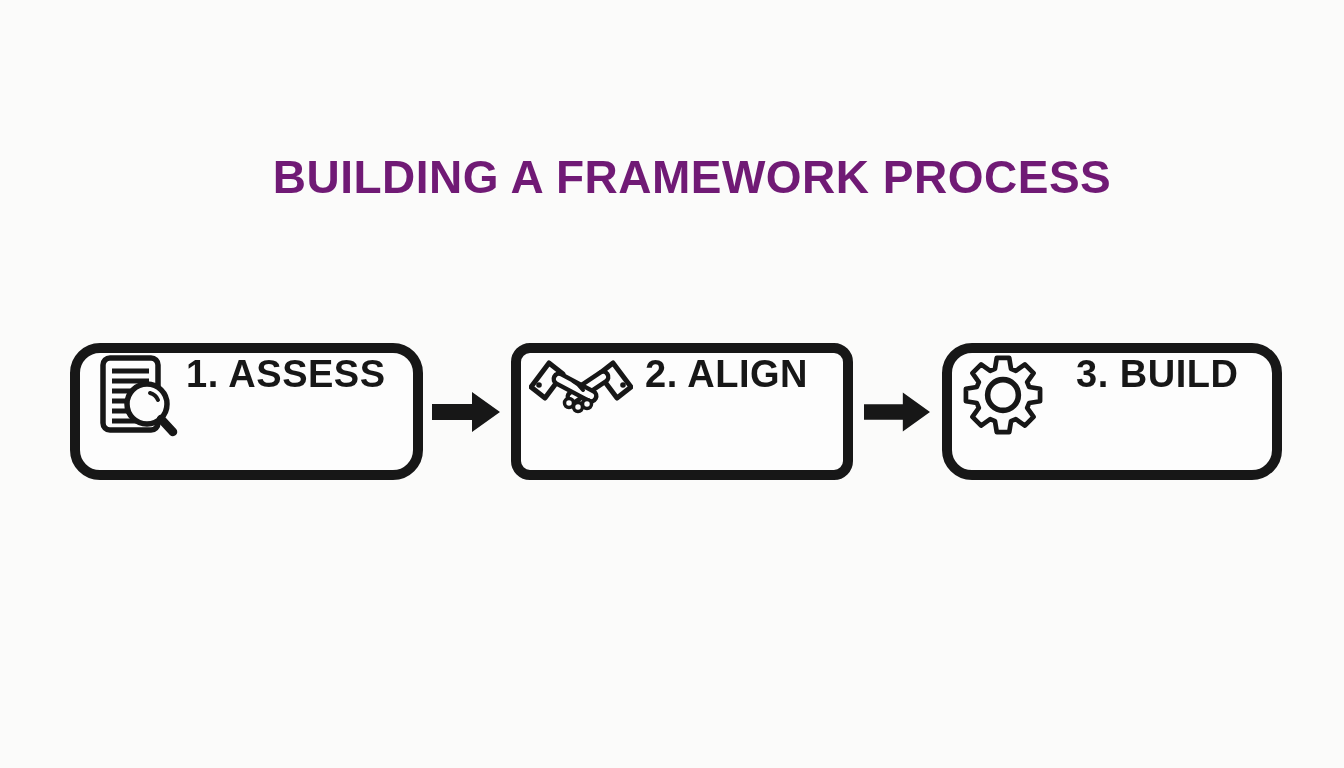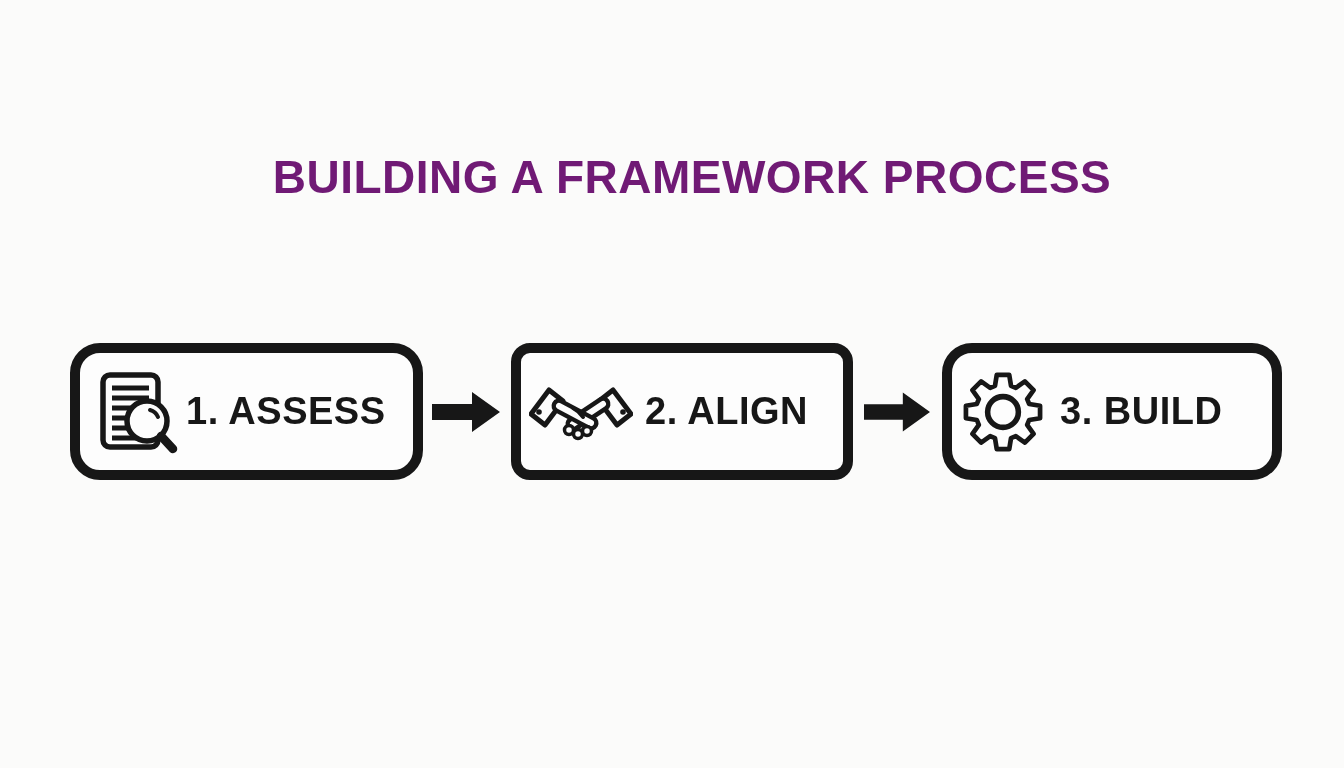--- a/index.html
+++ b/index.html
@@ -22,32 +22,32 @@
     white-space:nowrap;
   }
   .step{
     position:absolute;
     top:343px;height:137px;
     background:#fdfdfd;
     border:10px solid #171717;
     border-radius:30px;
     box-sizing:border-box;
     display:flex;
-    align-items:center;
+    align-items:flex-start;
   }
   .step .label{
     font-weight:700;
     font-size:38px;
     color:#171717;
     letter-spacing:0.5px;
     white-space:nowrap;
   }
   #step1{left:70px;width:353px;padding-left:20px;gap:8px;}
   #step2{left:511px;width:342px;padding-left:8px;gap:12px;border-radius:19px;}
-  #step3{left:942px;width:340px;padding-left:10px;gap:16px;}
+  #step3{left:942px;width:340px;padding-left:10px;gap:32px;}
   .icon{display:block;flex:none;}
   .arrow{position:absolute;top:390px;}
   #arrow1{left:432px;}
   #arrow2{left:864px;}
   .ink-stroke{stroke:#171717;fill:none;}
   .bg-fill{fill:#fdfdfd;}
 </style>
 </head>
 <body>
 

